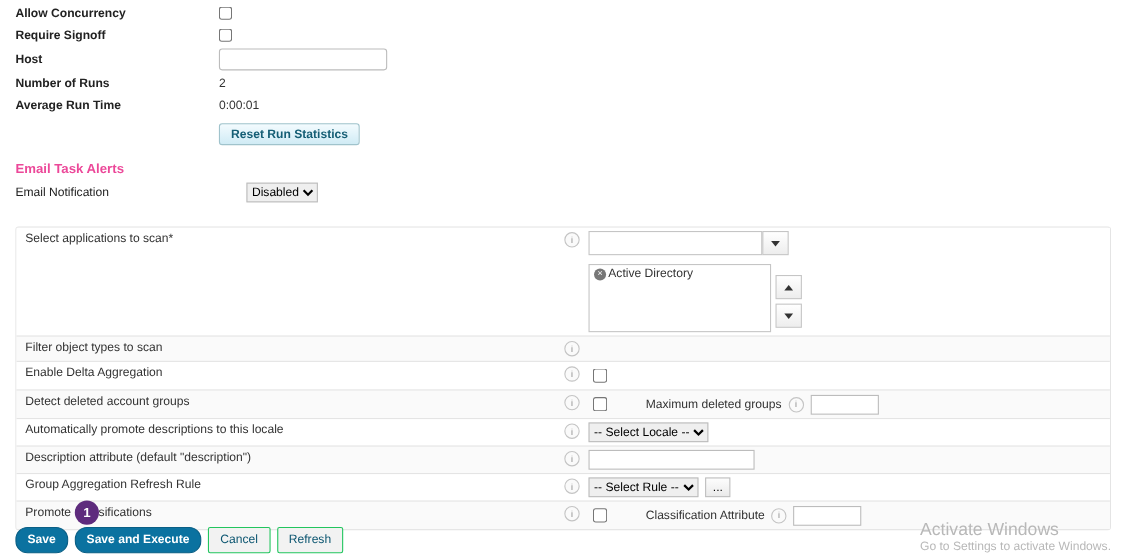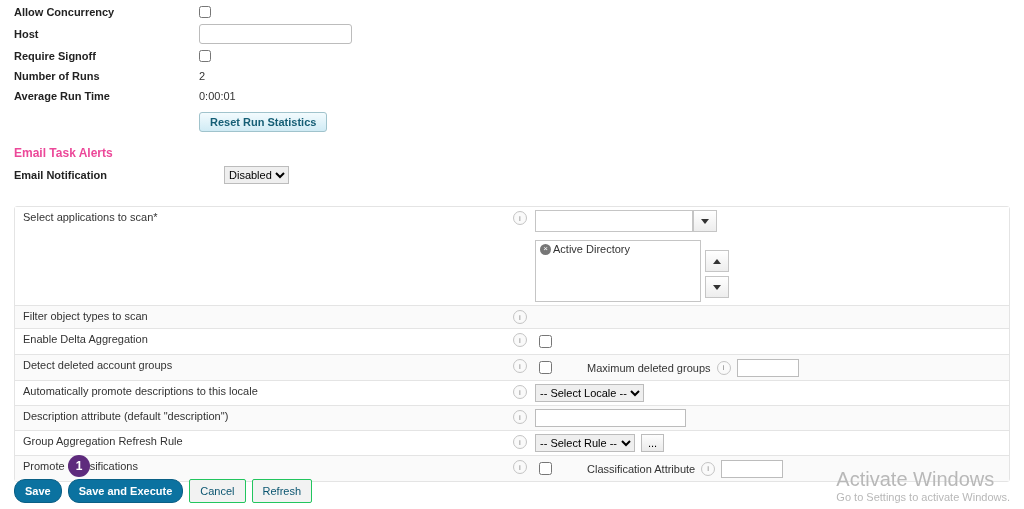--- a/index.html
+++ b/index.html
@@ -235,56 +235,56 @@
   }
 
   .watermark {
     position: absolute;
     right: 14px;
     bottom: 6px;
     text-align: left;
     color: #b8b8b8;
     font-family: "Segoe UI", Arial, sans-serif;
   }
-  .watermark .line1 { font-size: 20px; font-weight: 300; }
+  .watermark .line1 { font-size: 16px; font-weight: 300; }
   .watermark .line2 { font-size: 11px; }
 </style>
 </head>
 <body>
 
 <div class="page">
 
   <div class="form-row">
     <div class="label">Allow Concurrency</div>
     <input type="checkbox" style="">
   </div>
   <div class="form-row">
+    <div class="label">Require Signoff</div>
+    <input type="checkbox" style="">
+  </div>
+  <div class="form-row">
     <div class="label">Host</div>
     <input type="text" class="text" value="" style="">
   </div>
   <div class="form-row">
-    <div class="label">Require Signoff</div>
-    <input type="checkbox" style="">
-  </div>
-  <div class="form-row">
     <div class="label">Number of Runs</div>
     <div class="val">2</div>
   </div>
   <div class="form-row">
     <div class="label">Average Run Time</div>
     <div class="val">0:00:01</div>
   </div>
 
   <div>
     <button class="btn-reset">Reset Run Statistics</button>
   </div>
 
   <div class="section-heading">Email Task Alerts</div>
   <div class="form-row">
-    <div class="label" style="font-weight:bold">Email Notification</div>
+    <div class="label" style="font-weight:normal">Email Notification</div>
     <div style="width:25px"></div>
     <select class="sm">
       <option>Disabled</option>
     </select>
   </div>
 
 
   <div class="options-panel">
 
     <div class="opt-row" style="min-height:72px">

